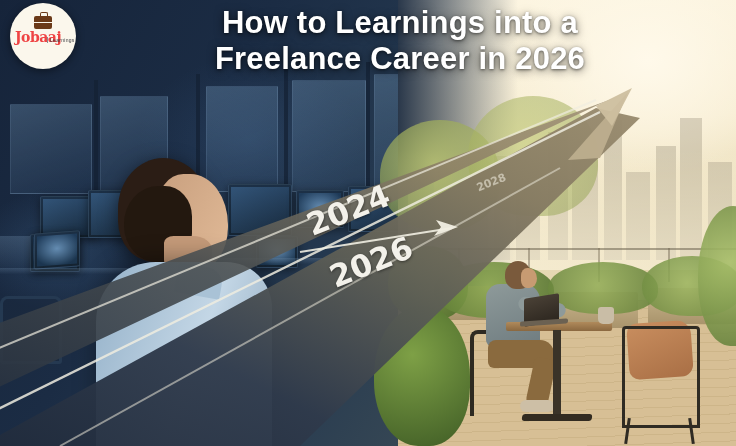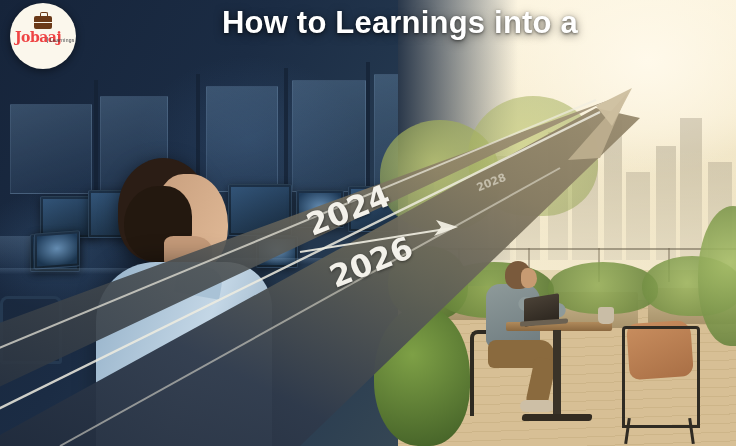--- a/index.html
+++ b/index.html
@@ -256,20 +256,21 @@
     <path d="M 300 252 L 452 228" stroke="#f1eee2" stroke-width="2.2" fill="none" opacity=".9"></path>
     <path d="M 436 220 L 458 227 L 434 236 L 441 227 Z" fill="#f1eee2" opacity=".95"></path>
   </svg>
 
   <div class="yr yr2024">2024</div>
   <div class="yr yr2026">2026</div>
   <div class="yr yrfaint">2028</div>
 
   <div class="title">
     <span>How to Learnings into a</span>
+    <span class="l2">Freelance Career in 2026</span>
   </div>
 
   <div class="logo">
     <div class="logo-inner">
       <div class="briefcase"></div>
       <div class="logo-word">Jobaaj</div>
       <div class="logo-sub">Learnings</div>
     </div>
   </div>
 

